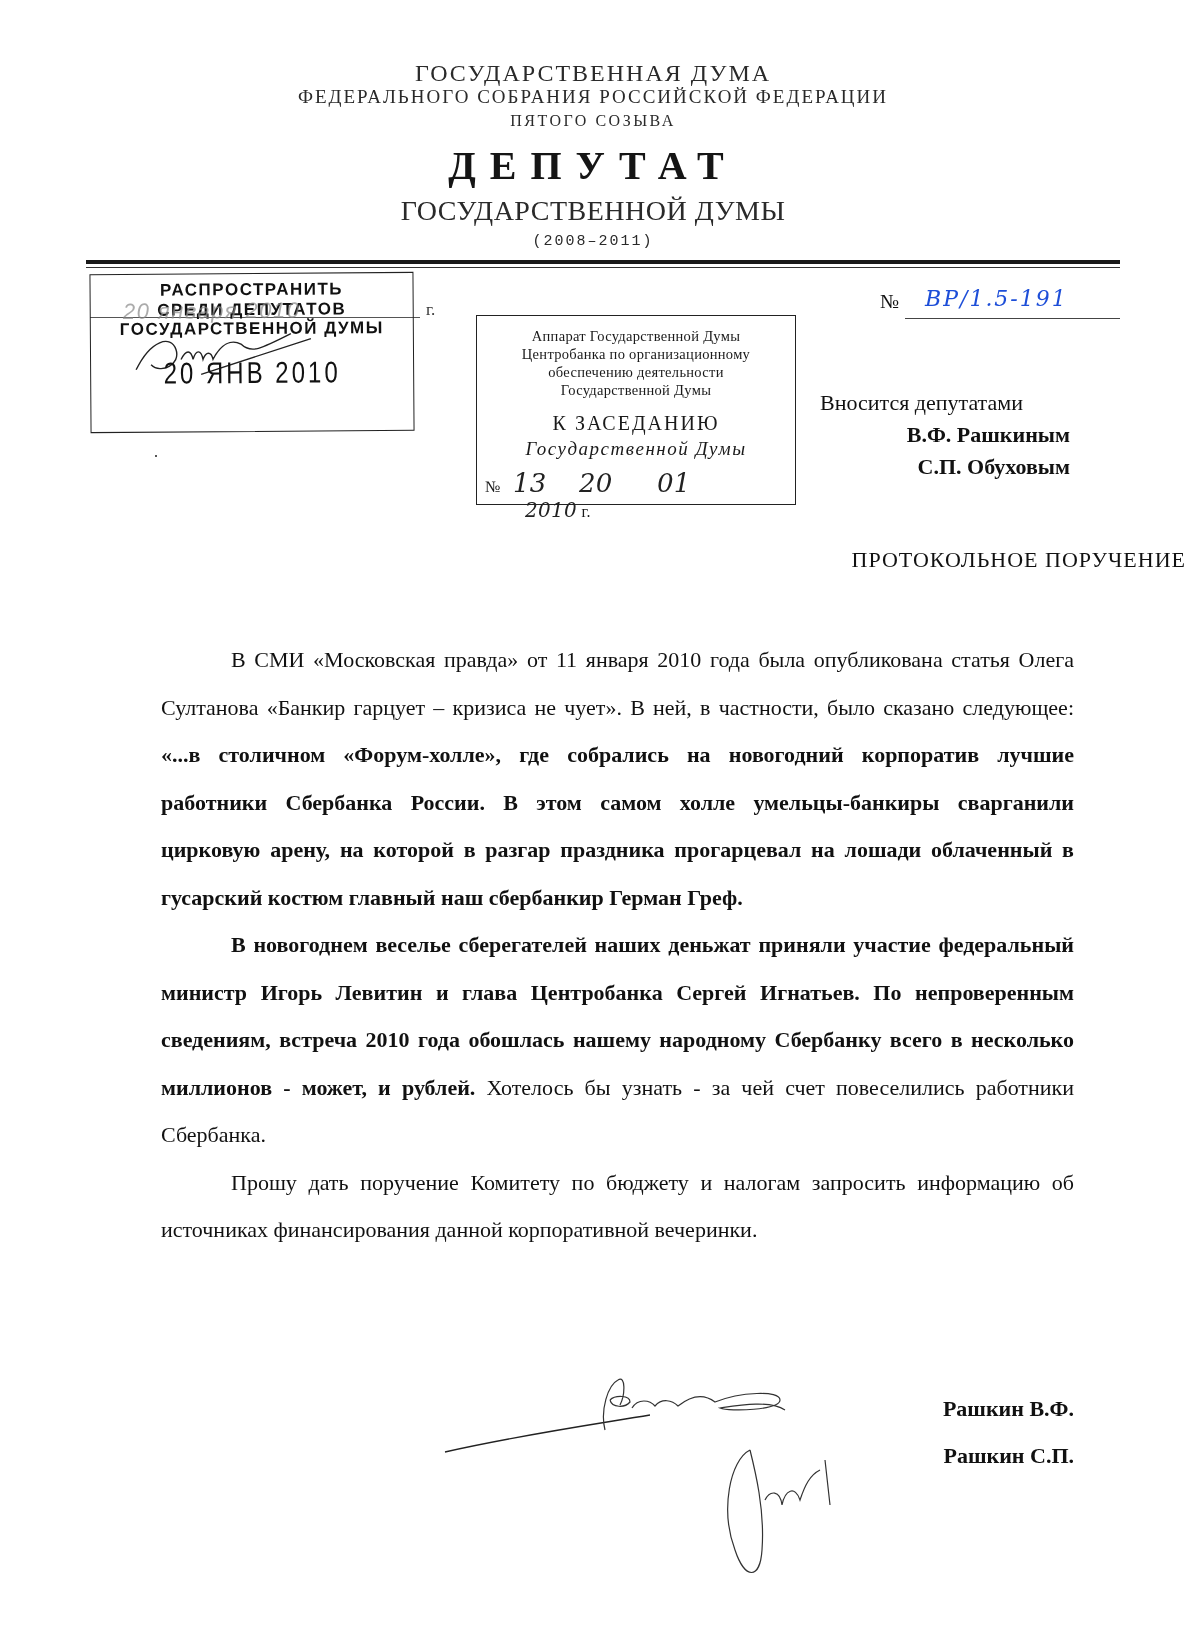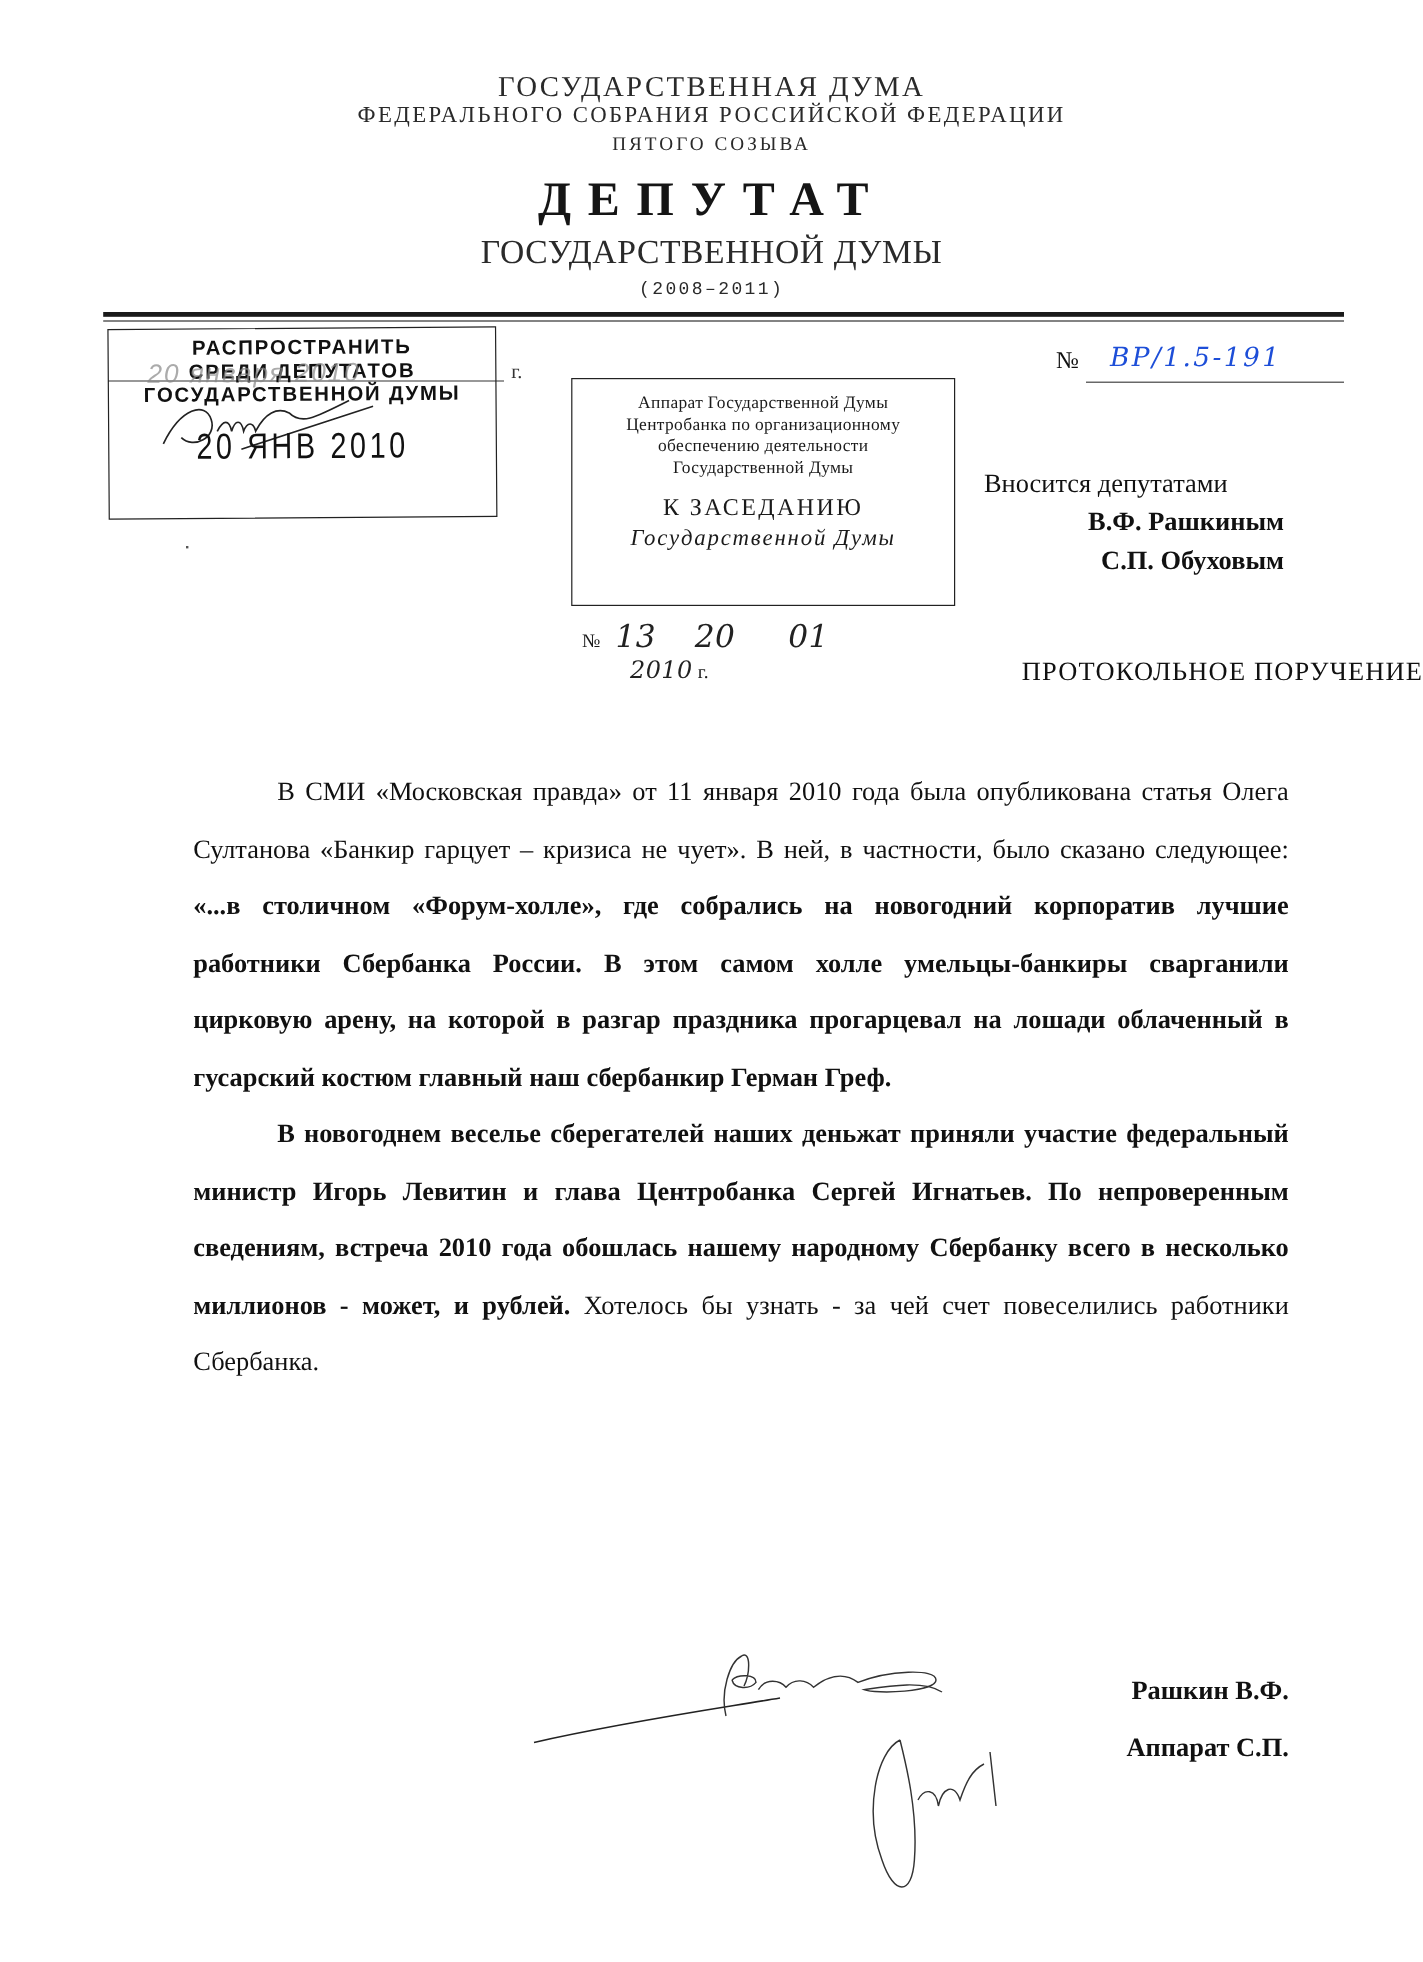--- a/index.html
+++ b/index.html
@@ -23,21 +23,21 @@
   .stamp-left .l { position: absolute; left: 0; width: 100%; text-align: center; font-family: "Liberation Sans", sans-serif; font-weight: bold; font-size: 17px; letter-spacing: 1.5px; color:#111; }
   .stamp-left .date { font-family: "Liberation Sans", sans-serif; font-weight: normal; font-size: 24px; letter-spacing: 3px; transform: scaleY(1.25); }
   .g-mark { left: 426px; top: 300px; font-size: 17px; color:#333; }
   .g-line { left: 90px; top: 317px; width: 330px; height: 1px; background:#555; }
 
   
   .stamp-mid { left: 476px; top: 315px; width: 318px; height: 188px; border: 1.5px solid #222; }
   .stamp-mid .m { position: absolute; left: 0; width: 100%; text-align: center; font-family: "Liberation Serif", serif; font-size: 14.5px; color:#1a1a1a; letter-spacing: 0.3px; }
   .stamp-mid .big { font-size: 20px; letter-spacing: 2px; }
   .stamp-mid .ital { font-style: italic; font-size: 19px; letter-spacing: 1.5px; }
-  .stamp-mid .num { text-align: left; left: 8px; font-size: 16px; margin-top: 48px; }
+  .stamp-mid .num { text-align: left; left: 8px; font-size: 16px; }
 
   
   .numfield { left: 880px; top: 290px; font-size: 20px; }
   .numline { left: 905px; top: 318px; width: 215px; height: 1px; background: #444; }
   .handwritten { font-family: "DejaVu Serif", serif; font-style: italic; color: #1d4ed8; }
   .numval { left: 925px; top: 286px; font-size: 22px; letter-spacing: 2px; }
 
   .introduced { left: 820px; top: 390px; font-size: 22px; }
   .intro-name { font-weight: bold; font-size: 22px; right: 116px; text-align: right; }
   #n1 { top: 422px; }
@@ -106,23 +106,24 @@
 
 <div class="abs introduced">Вносится депутатами</div>
 <div class="abs intro-name" id="n1">В.Ф. Рашкиным</div>
 <div class="abs intro-name" id="n2">С.П. Обуховым</div>
 
 <div class="abs center doc-title">ПРОТОКОЛЬНОЕ  ПОРУЧЕНИЕ</div>
 
 <div class="abs body-wrap">
   <p class="para"><span>В СМИ «Московская правда» от 11 января 2010 года была опубликована статья Олега Султанова «Банкир гарцует – кризиса не чует». В ней, в частности, было сказано следующее: </span><span class="b">«...в столичном «Форум-холле», где собрались на новогодний корпоратив лучшие работники Сбербанка России. В этом самом холле умельцы-банкиры сварганили цирковую арену, на которой в разгар праздника прогарцевал на лошади облаченный в гусарский костюм главный наш сбербанкир Герман Греф.</span></p>
   <p class="para"><span class="b">В новогоднем веселье сберегателей наших деньжат приняли участие федеральный министр Игорь Левитин и глава Центробанка Сергей Игнатьев. По непроверенным сведениям, встреча 2010 года обошлась нашему народному Сбербанку всего в несколько миллионов - может, и рублей.</span><span> Хотелось бы  узнать - за чей счет повеселились работники Сбербанка.</span></p>
+  <p class="para">Прошу дать поручение Комитету по бюджету и налогам запросить информацию  об источниках финансирования данной корпоративной вечеринки.</p>
 </div>
 
 <svg class="abs" style="left:440px; top:1370px;" width="400" height="90">
   <path d="M5,82 C80,65 150,55 210,45" fill="none" stroke="#222" stroke-width="1.3"></path>
   <path d="M165,60 C160,40 168,15 178,10 C186,5 185,25 180,35 M170,30 C175,25 190,25 190,32 C185,38 172,38 170,30 M192,38 C198,28 210,30 215,36 C222,28 232,30 238,36 C248,28 262,22 275,32 C300,22 340,20 340,30 C340,40 290,42 280,38 C300,35 330,30 345,40" fill="none" stroke="#333" stroke-width="1.2"></path>
 </svg>
 <svg class="abs" style="left:710px; top:1430px;" width="160" height="170">
   <path d="M40,20 C20,30 10,80 25,120 C35,150 50,150 52,120 C55,80 45,40 40,20 M55,70 C60,60 70,60 72,75 C75,60 85,55 90,70 C95,55 100,45 110,40 M115,30 L120,75" fill="none" stroke="#333" stroke-width="1.2"></path>
 </svg>
 <div class="abs sig-name" id="s1">Рашкин В.Ф.</div>
-<div class="abs sig-name" id="s2">Аппарат С.П.</div>
+<div class="abs sig-name" id="s2">Рашкин С.П.</div>
 
 </body></html>

